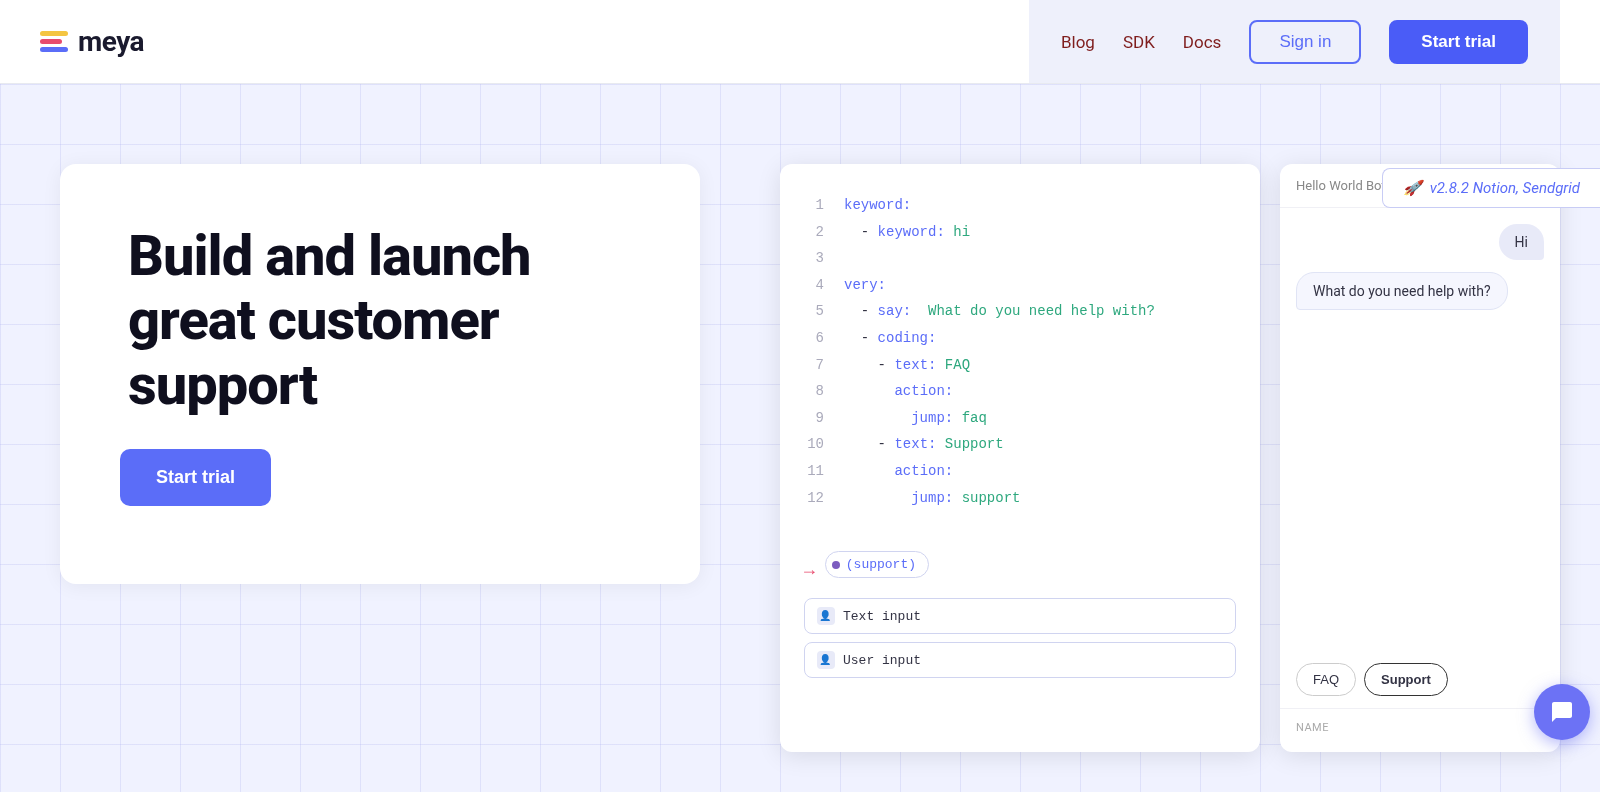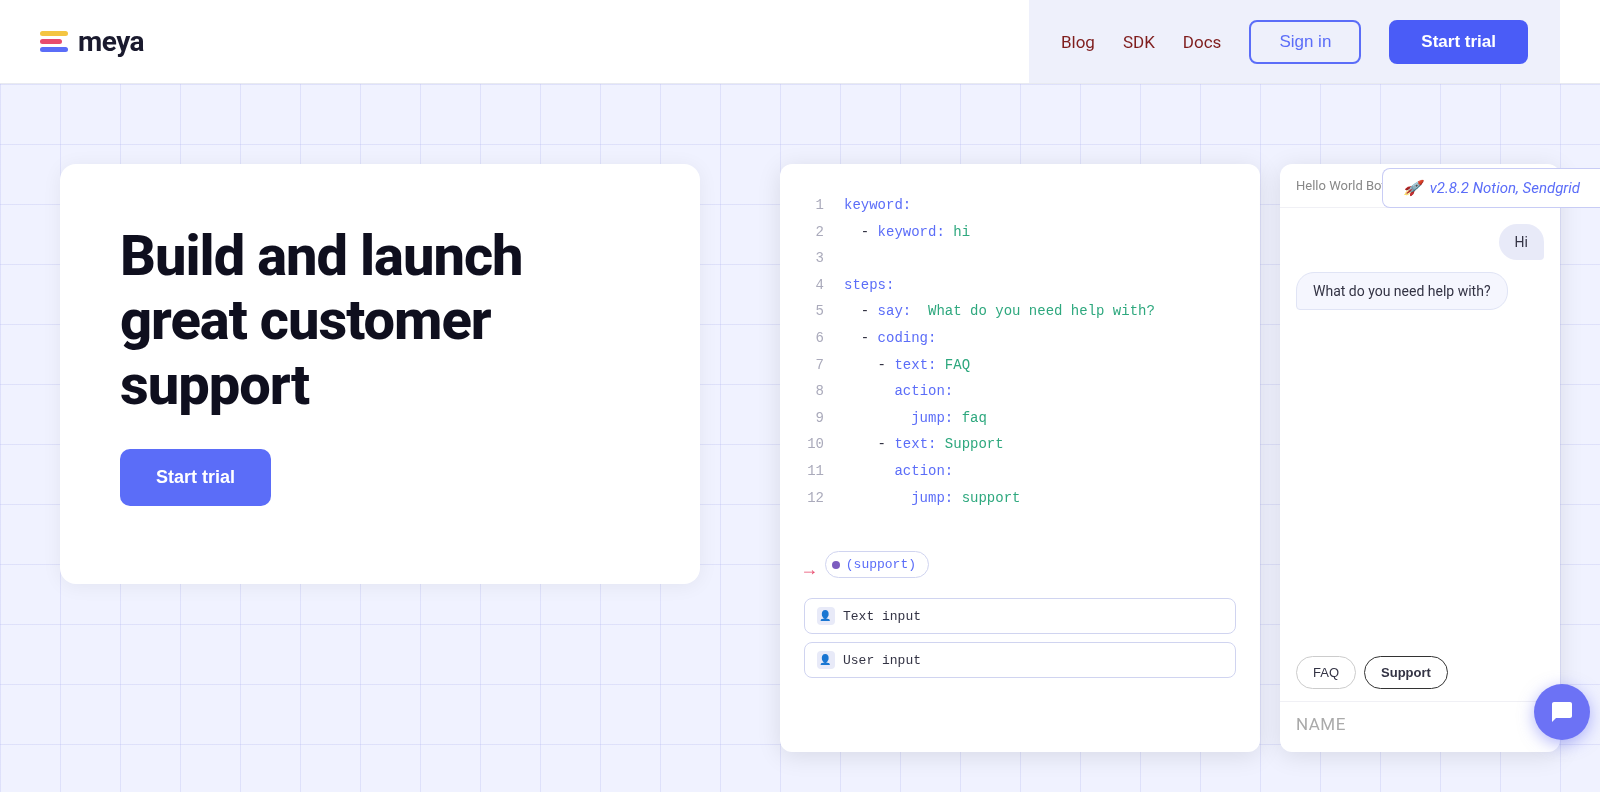--- a/index.html
+++ b/index.html
@@ -151,20 +151,21 @@
       box-shadow: 0 2px 20px rgba(0,0,0,0.06);
       min-height: 420px;
     }
     .hero-title {
       font-size: 56px;
       font-weight: 800;
       color: #0f0f1e;
       line-height: 1.15;
       margin-bottom: 32px;
       letter-spacing: -1px;
+      margin-left: 8px;
     }
     .hero-subtitle {
       font-size: 20px;
       color: #3a3a5c;
       line-height: 1.6;
       margin-bottom: 48px;
       font-weight: 400;
     }
     .btn-hero {
       background: #5b6df8;
@@ -296,21 +297,21 @@
       border-color: #333;
       font-weight: 700;
     }
     .chat-input-area {
       padding: 12px 16px;
       border-top: 1px solid #f0f0f5;
       font-size: 13px;
       color: #888;
     }
     .chat-input-label {
-      font-size: 17px;
+      font-size: 11px;
       color: #aaa;
       text-transform: uppercase;
       letter-spacing: 0.5px;
       margin-bottom: 6px;
     }
     .chat-input-field {
       border: 1px solid #e0e4f5;
       border-radius: 8px;
       padding: 8px 12px;
       font-size: 13px;
@@ -408,21 +409,21 @@
         <span class="code-plain">&nbsp;&nbsp;- <span class="code-key">keyword:</span> <span class="code-string">hi</span></span>
       </div>
 
       <div class="code-line">
         <span class="line-num">3</span>
         <span>&nbsp;</span>
       </div>
 
       <div class="code-line">
         <span class="line-num">4</span>
-        <span class="code-key">steps:</span>
+        <span class="code-key">very:</span>
       </div>
 
       <div class="code-line">
         <span class="line-num">5</span>
         <span class="code-plain">&nbsp;&nbsp;- <span class="code-key">say:</span>&nbsp; <span class="code-string">What do you need help with?</span></span>
       </div>
 
       <div class="code-line">
         <span class="line-num">6</span>
         <span class="code-plain">&nbsp;&nbsp;- <span class="code-key">coding:</span></span>

